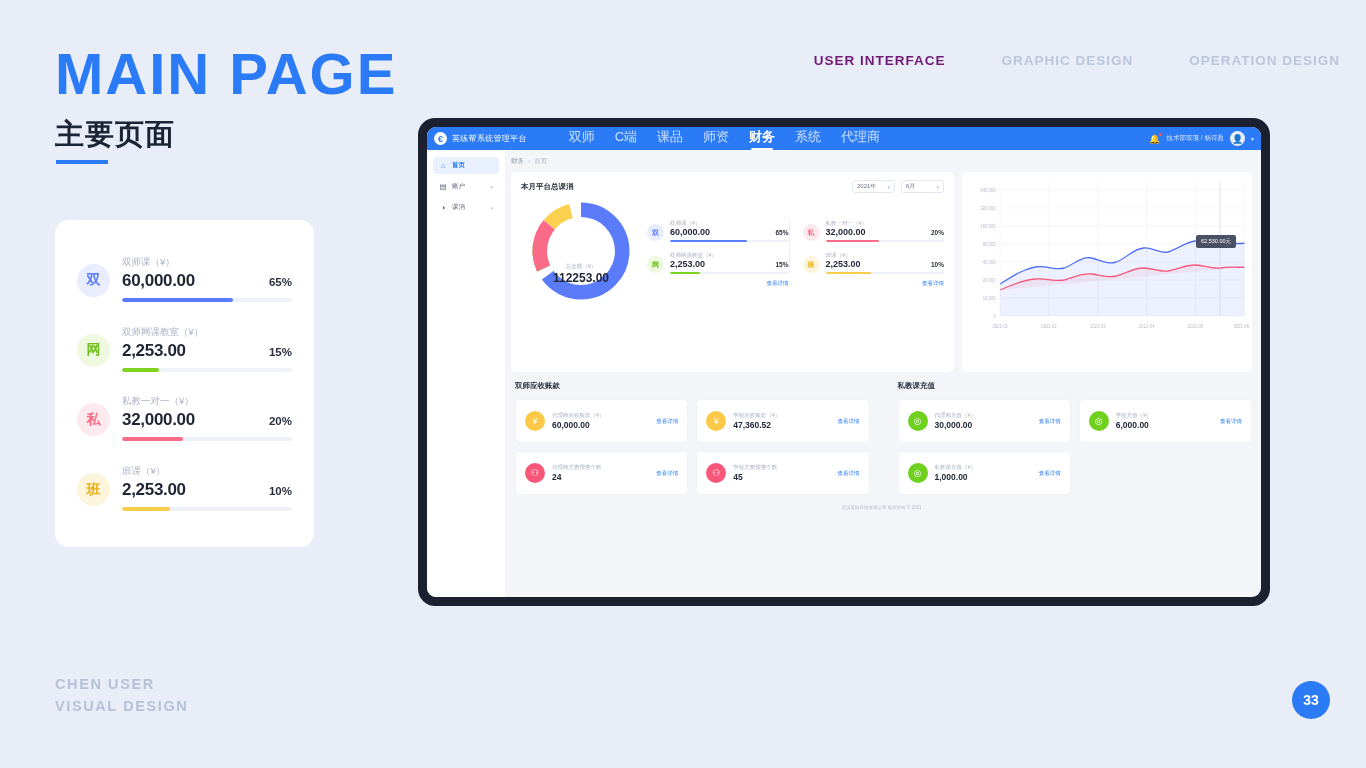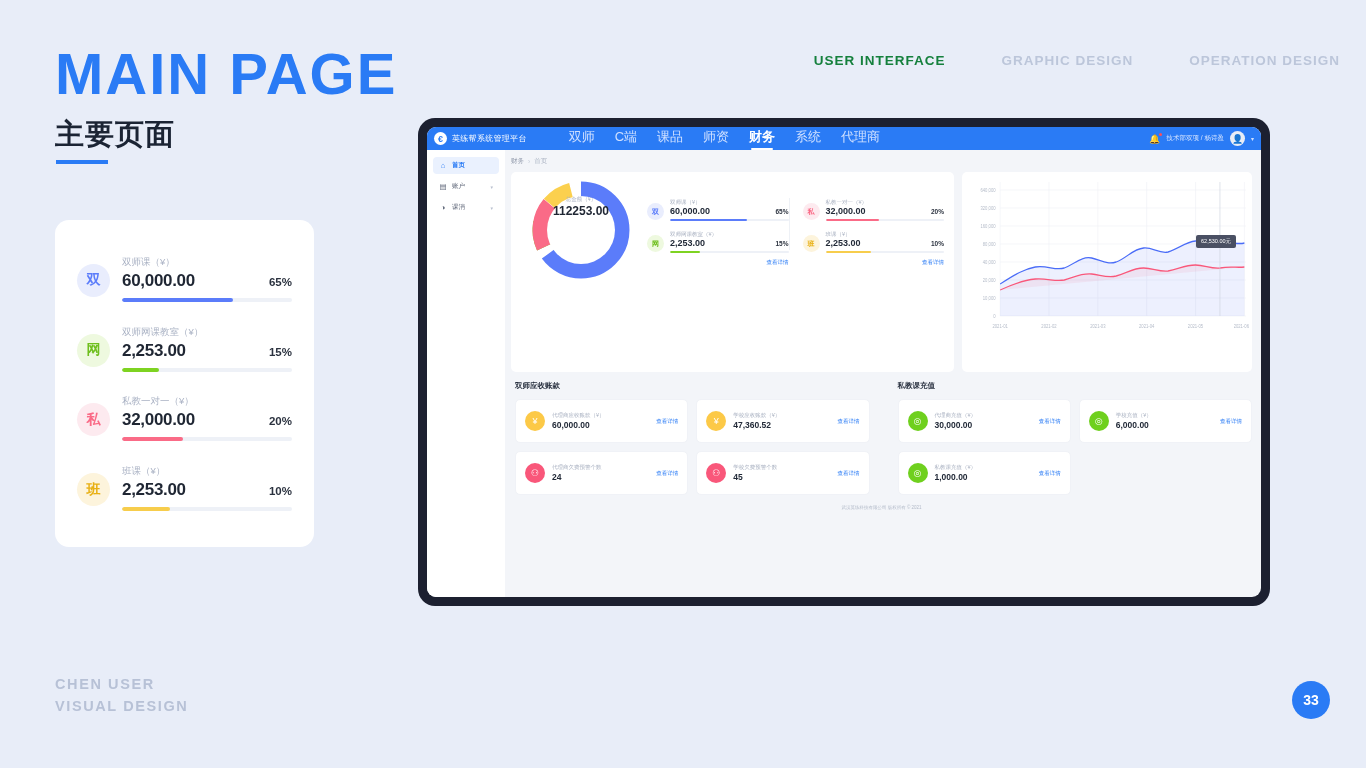--- a/index.html
+++ b/index.html
@@ -23,21 +23,21 @@
   }
   .subtitle-rule {
     position: absolute; left: 56px; top: 160px;
     width: 52px; height: 4px; background: #2a7bf5;
   }
   .topnav { position: absolute; right: 26px; top: 53px; display: flex; gap: 56px; }
   .topnav a {
     font-size: 13.5px; font-weight: bold; letter-spacing: 1px;
     color: #bcc6da; text-decoration: none;
   }
-  .topnav a.active { color: #15803d; }
+  .topnav a.active { color: #701a75; }
   .credit {
     position: absolute; left: 55px; top: 673px;
     font-size: 14.5px; letter-spacing: 1.6px; color: #b7c1d6;
     line-height: 1.55; font-weight: bold;
   }
   .page-badge {
     position: absolute; right: 36px; top: 681px;
     width: 38px; height: 38px; border-radius: 50%;
     background: #2a7bf5; color: #fff; font-size: 14px; font-weight: bold;
     display: flex; align-items: center; justify-content: center;
@@ -134,21 +134,21 @@
     display: flex; align-items: center; padding: 0 4px; font-size: 6px; color: #6b7384;
   }
   .select .caret { margin-left: auto; font-size: 5px; color: #b9c0cf; }
 
   
   .panel-left { width: 443px; height: 200px; }
   .donut-area { display: flex; align-items: center; padding: 6px 10px 0 4px; }
   .donut-wrap { position: relative; width: 104px; height: 104px; margin-left: 14px; flex: 0 0 104px; }
   .donut-hole {
     position: absolute; inset: 18px; background: #fff; border-radius: 50%;
-    display: flex; flex-direction: column; align-items: center; justify-content: flex-start;
+    display: flex; flex-direction: column; align-items: center; justify-content: flex-end;
   }
   .donut-lab { font-size: 5.5px; color: #a9b1c1; margin-bottom: 1px; }
   .donut-val { font-size: 12px; font-weight: bold; color: #1f2633; }
 
   .legend-grid {
     flex: 1; display: grid; grid-template-columns: 1fr 1fr; gap: 0 14px;
     padding-left: 14px; position: relative;
   }
   .legend-grid::before {
     content:""; position:absolute; left:50%; top:4px; bottom:16px; width:1px; background:#eef1f6;
@@ -321,20 +321,33 @@
 
       <div class="breadcrumb">
         <span>财务</span>
         <span class="sep">›</span>
         <span class="crumb-cur">首页</span>
       </div>
 
       <div class="panel-row">
 
         <div class="panel panel-left">
+          <div class="panel-head">
+            <div class="panel-title">本月平台总课消</div>
+            <div class="selects">
+              <div class="select">
+                <span>2021年</span>
+                <span class="caret">▾</span>
+              </div>
+              <div class="select">
+                <span>6月</span>
+                <span class="caret">▾</span>
+              </div>
+            </div>
+          </div>
 
           <div class="donut-area">
             <div class="donut-wrap">
               <svg width="104" height="104" viewBox="0 0 104 104">
                 <g transform="translate(52,52)">
                   <circle r="40" fill="none" stroke="#5b7cfa" stroke-width="17" stroke-dasharray="163 88" transform="rotate(-90)"></circle>
                   <circle r="40" fill="none" stroke="#7ed321" stroke-width="17" stroke-dasharray="25 226" transform="rotate(155)"></circle>
                   <circle r="40" fill="none" stroke="#fa6b87" stroke-width="17" stroke-dasharray="45 206" transform="rotate(-205)"></circle>
                   <circle r="40" fill="none" stroke="#fbd04e" stroke-width="17" stroke-dasharray="25 226" transform="rotate(-140)"></circle>
                 </g>

